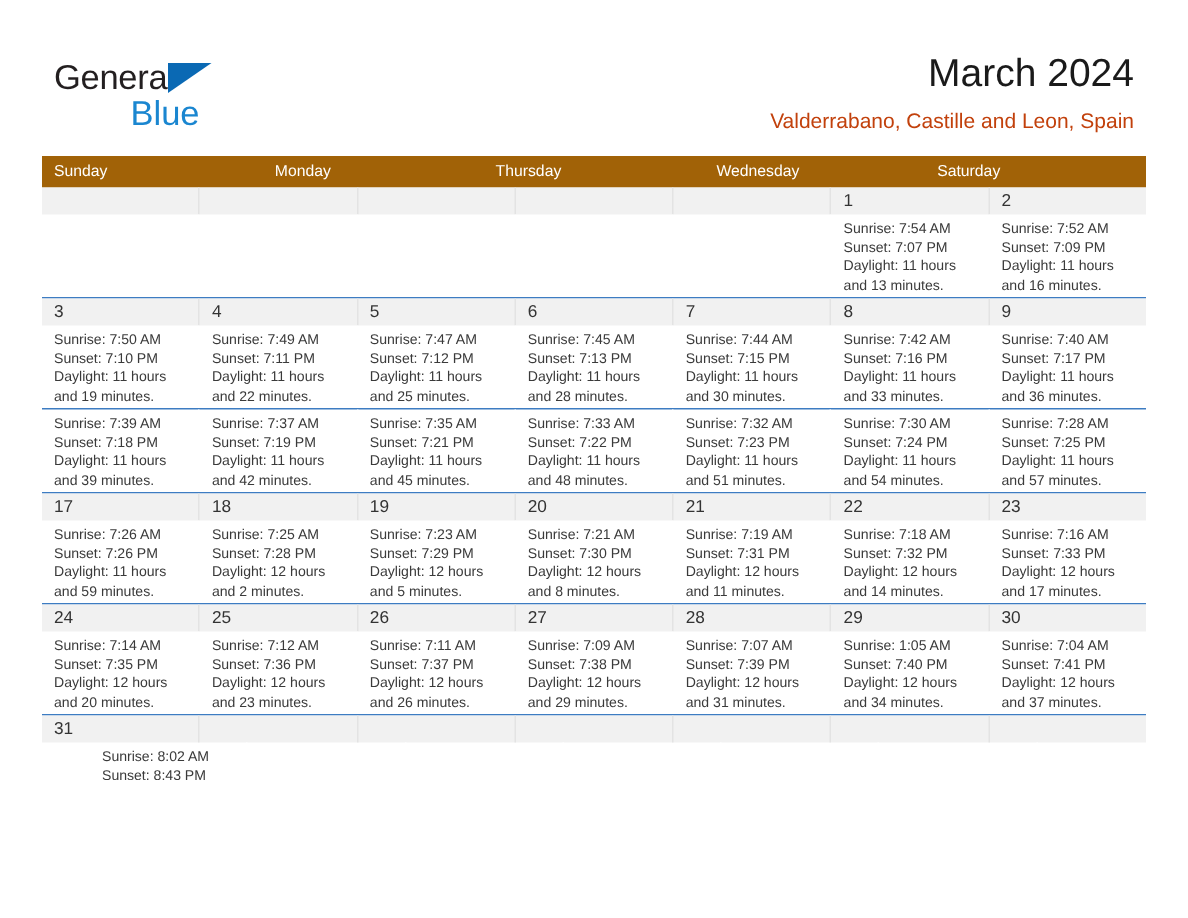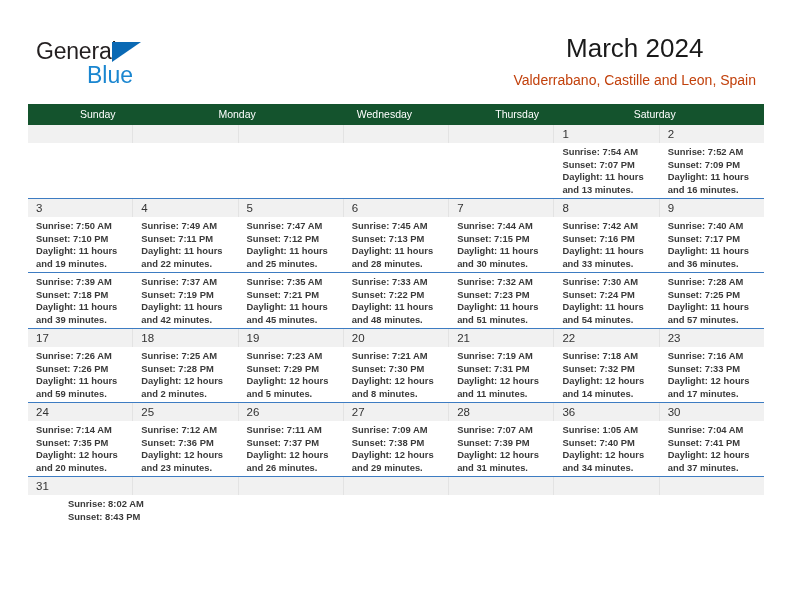--- a/index.html
+++ b/index.html
@@ -57,21 +57,21 @@
     font-size: 23px;
     color: #1a86d0;
     line-height: 26px;
     white-space: nowrap;
   }
 
   .title-block {
     position: absolute;
     right: 36px;
     top: 32px;
-    text-align: center;
+    text-align: right;
   }
   .cal-title {
     font-size: 26px;
     color: #1a1a1a;
     line-height: 32px;
     white-space: nowrap;
     font-weight: normal;
     margin: 0;
   }
   .cal-subtitle {
@@ -85,23 +85,22 @@
   
   .calendar {
     position: absolute;
     left: 28px;
     top: 104px;
     width: 736px;
   }
   .weekday-row {
     display: flex;
     width: 100%;
-    background: #14532d;
+    background: #a16207;
     height: 21px;
-    padding-left: 44px;
   }
   .weekday {
     flex: 1 1 0;
     color: #ffffff;
     font-size: 10.5px;
     line-height: 21px;
     padding-left: 8px;
     white-space: nowrap;
     overflow: hidden;
   }
@@ -127,21 +126,20 @@
     padding-left: 8px;
     border-left: 1px solid #e3e3e3;
     white-space: nowrap;
   }
   .daynum-cell:first-child { border-left: none; }
 
   .info-band {
     display: flex;
     width: 100%;
     height: 55px;
-    font-weight: bold;
   }
   .info-cell {
     flex: 1 1 0;
     padding: 3px 6px 0 8px;
     border-left: 1px solid #ffffff;
   }
   .info-cell:first-child { border-left: none; }
   .info-line {
     font-size: 9.4px;
     color: #3a3a3a;
@@ -167,22 +165,22 @@
       <h1 class="cal-title">March 2024</h1>
       <div class="cal-subtitle">Valderrabano, Castille and Leon, Spain</div>
     </div>
 
   </div>
 
   <div class="calendar">
     <div class="weekday-row">
         <div class="weekday">Sunday</div>
         <div class="weekday">Monday</div>
+        <div class="weekday">Thursday</div>
         <div class="weekday">Wednesday</div>
-        <div class="weekday">Thursday</div>
         <div class="weekday">Saturday</div>
       </div>
     <div id="weeks-container">
         <div class="week-row">
           <div class="daynum-band">
             <div class="daynum-cell"></div>
             <div class="daynum-cell"></div>
             <div class="daynum-cell"></div>
             <div class="daynum-cell"></div>
             <div class="daynum-cell"></div>
@@ -390,21 +388,21 @@
             </div>
           </div>
         </div>
         <div class="week-row">
           <div class="daynum-band">
             <div class="daynum-cell">24</div>
             <div class="daynum-cell">25</div>
             <div class="daynum-cell">26</div>
             <div class="daynum-cell">27</div>
             <div class="daynum-cell">28</div>
-            <div class="daynum-cell">36</div>
+            <div class="daynum-cell">29</div>
             <div class="daynum-cell">30</div>
           </div>
           <div class="info-band">
             <div class="info-cell">
               <div class="info-line">Sunrise: 7:14 AM</div>
               <div class="info-line">Sunset: 7:35 PM</div>
               <div class="info-line">Daylight: 12 hours</div>
               <div class="info-line">and 20 minutes.</div>
             </div>
             <div class="info-cell">

